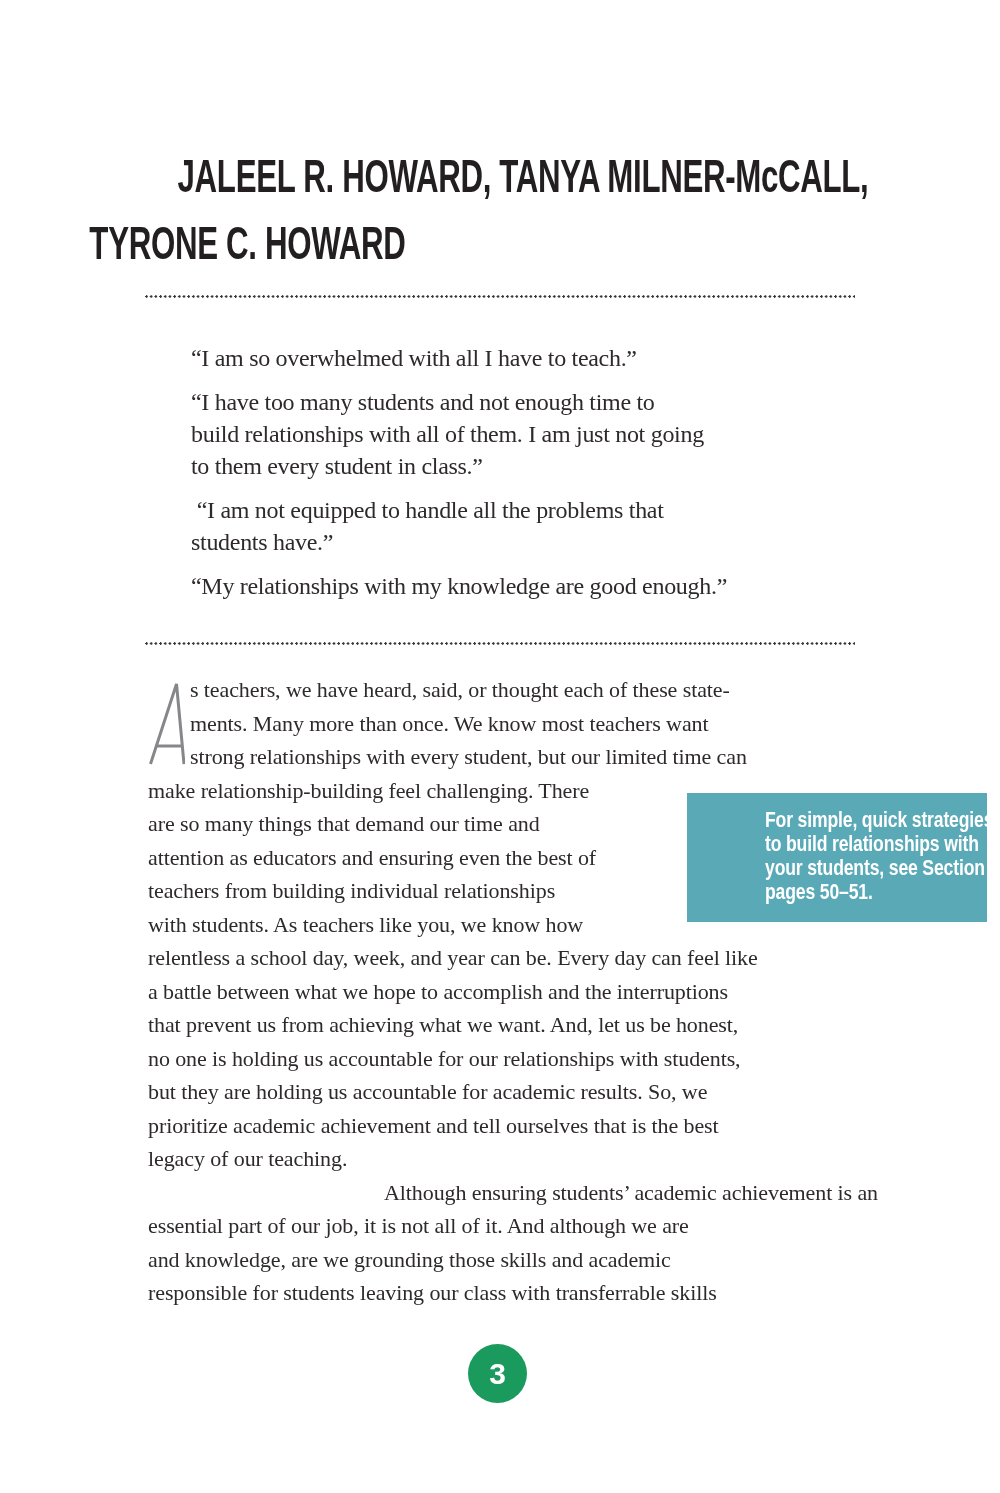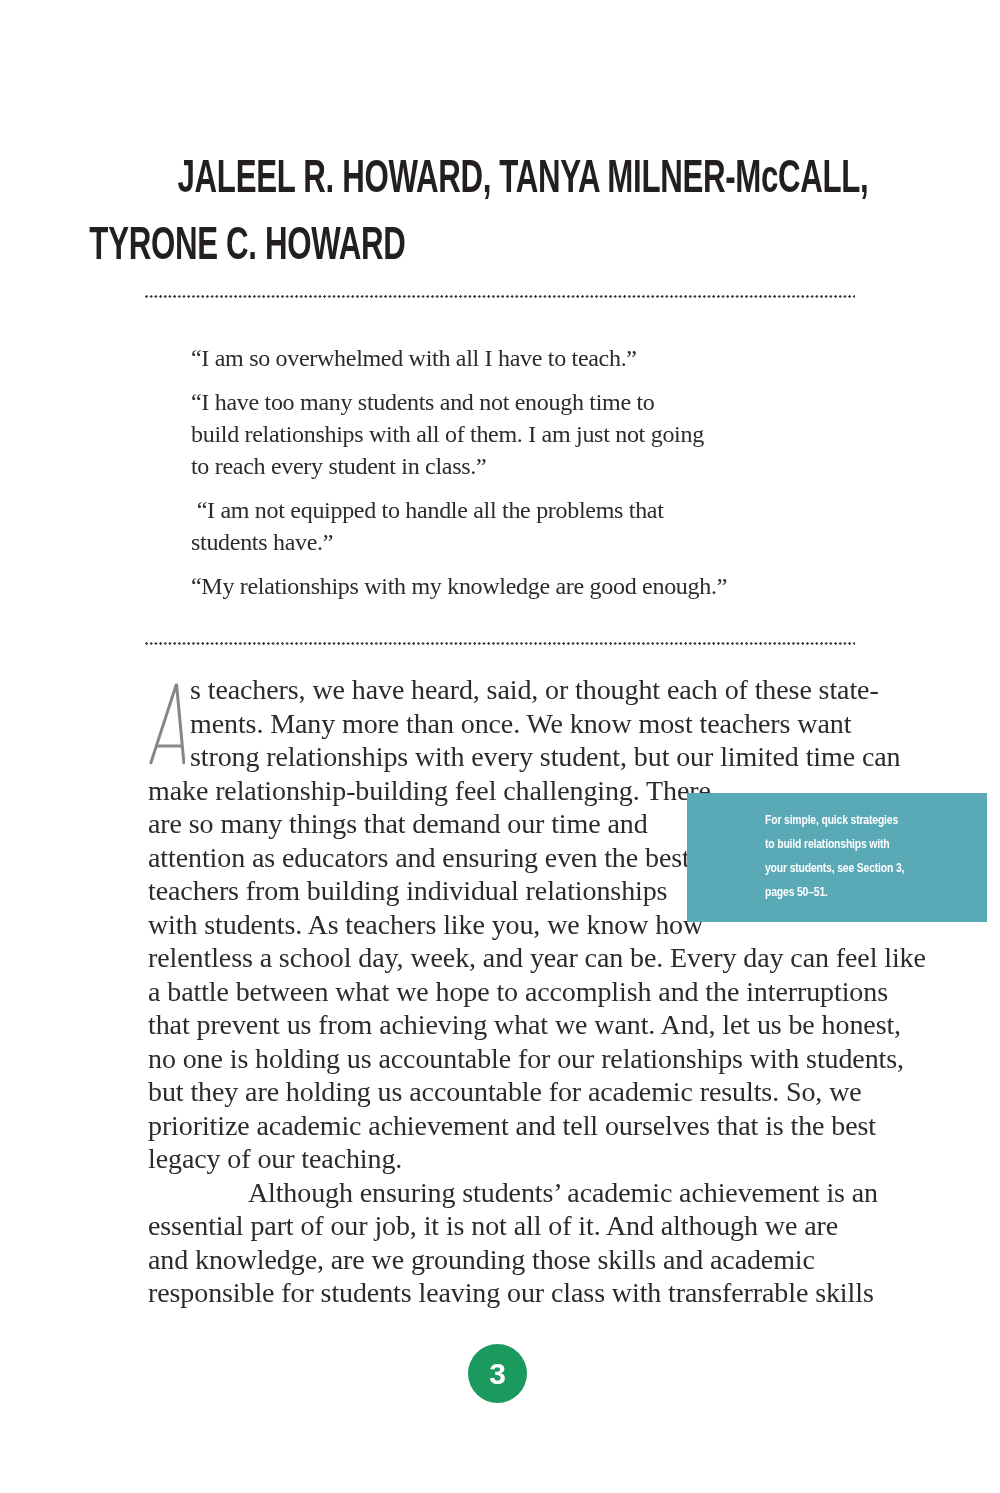--- a/index.html
+++ b/index.html
@@ -22,32 +22,32 @@
   .rule1 { top:295px; }
   .rule2 { top:642px; }
 
   
   .quotes { position:absolute; top:330px; left:191px; width:660px; }
   .quote { margin:12px 0 12px 0; }
   .qline { font-size:24px; line-height:32px; letter-spacing:-0.3px; white-space:pre; }
 
   
   .bodytext { position:absolute; top:673px; left:148px; width:730px; }
-  .bline { font-size:28px; line-height:33.5px; letter-spacing:-0.1px; white-space:pre; }
+  .bline { font-size:22px; line-height:33.5px; letter-spacing:-0.1px; white-space:pre; }
   .bline.cap { padding-left:42px; }
   .bline.p2first { padding-left:30px;text-align:right; }
 
   .dropcap-wrap { position:absolute; left:1px; top:9px; width:36px; height:84px; }
 
   
   .callout { position:absolute; left:687px; top:793px; width:300px; height:129px;
              background:#5aa9b7; color:#ffffff; box-sizing:border-box;
              padding:15px 8px 0 78px;
              font-family:"Liberation Sans", sans-serif; font-weight:bold; }
-  .cline { font-size:13px; line-height:24px; white-space:pre; }
+  .cline { font-size:22px; line-height:24px; white-space:pre; }
   .cline > span { display:inline-block; transform:scaleX(0.8); transform-origin:0 50%;
                   letter-spacing:-0.2px; }
 
   
   .pagenum { position:absolute; left:468px; top:1344px; width:59px; height:59px;
              border-radius:50%; background:#1b9a5e; display:flex; align-items:center;
              justify-content:center; }
   .pagenum span { color:#ffffff; font-family:"Liberation Sans", sans-serif;
                   font-weight:bold; font-size:30px; }
 </style>
@@ -63,21 +63,21 @@
 
   <div class="rule rule1"></div>
 
   <section class="quotes">
     <div class="quote">
       <div class="qline">“I am so overwhelmed with all I have to teach.”</div>
     </div>
     <div class="quote">
       <div class="qline">“I have too many students and not enough time to</div>
       <div class="qline">build relationships with all of them. I am just not going</div>
-      <div class="qline">to reach every student in class.”</div>
+      <div class="qline">to them every student in class.”</div>
     </div>
     <div class="quote">
       <div class="qline"> “I am not equipped to handle all the problems that</div>
       <div class="qline">students have.”</div>
     </div>
     <div class="quote">
       <div class="qline">“My relationships with my knowledge are good enough.”</div>
     </div>
   </section>
 

